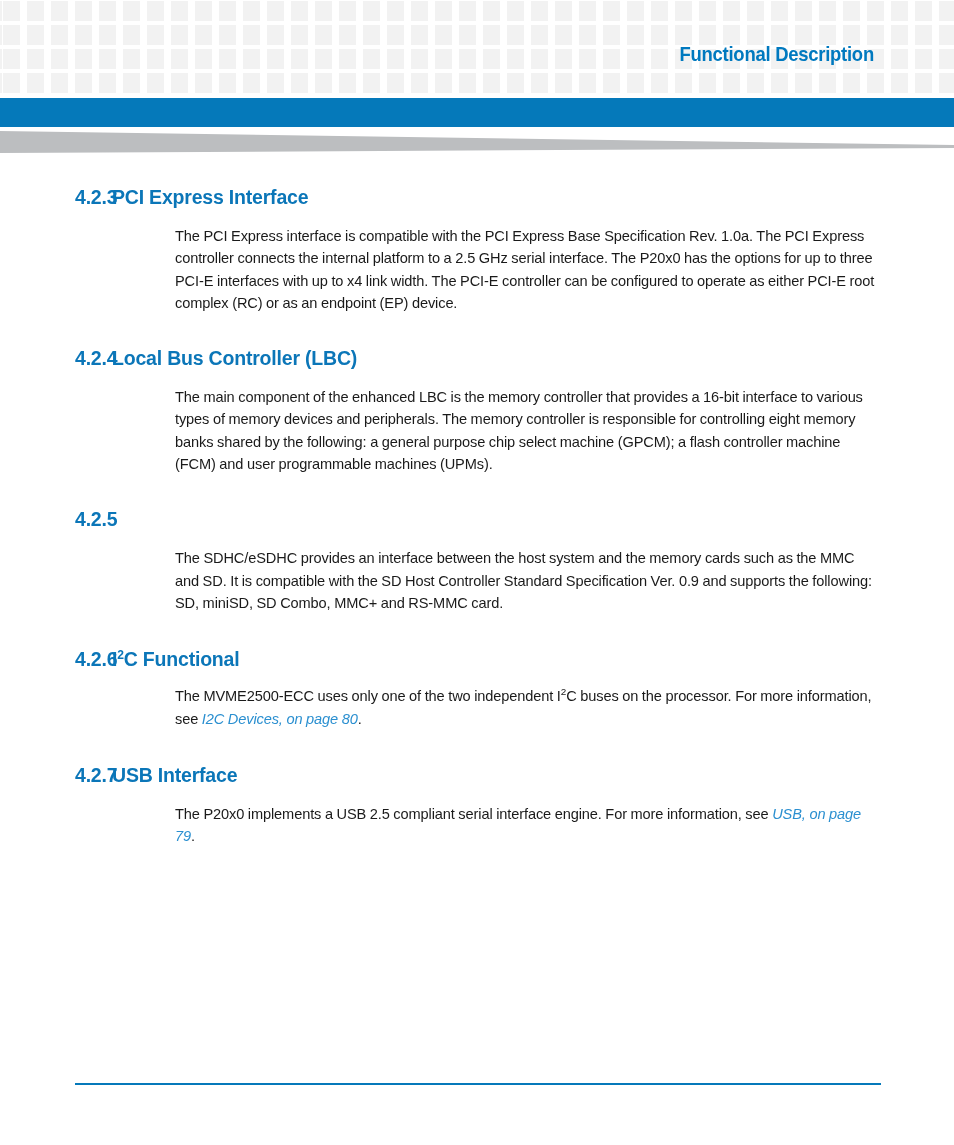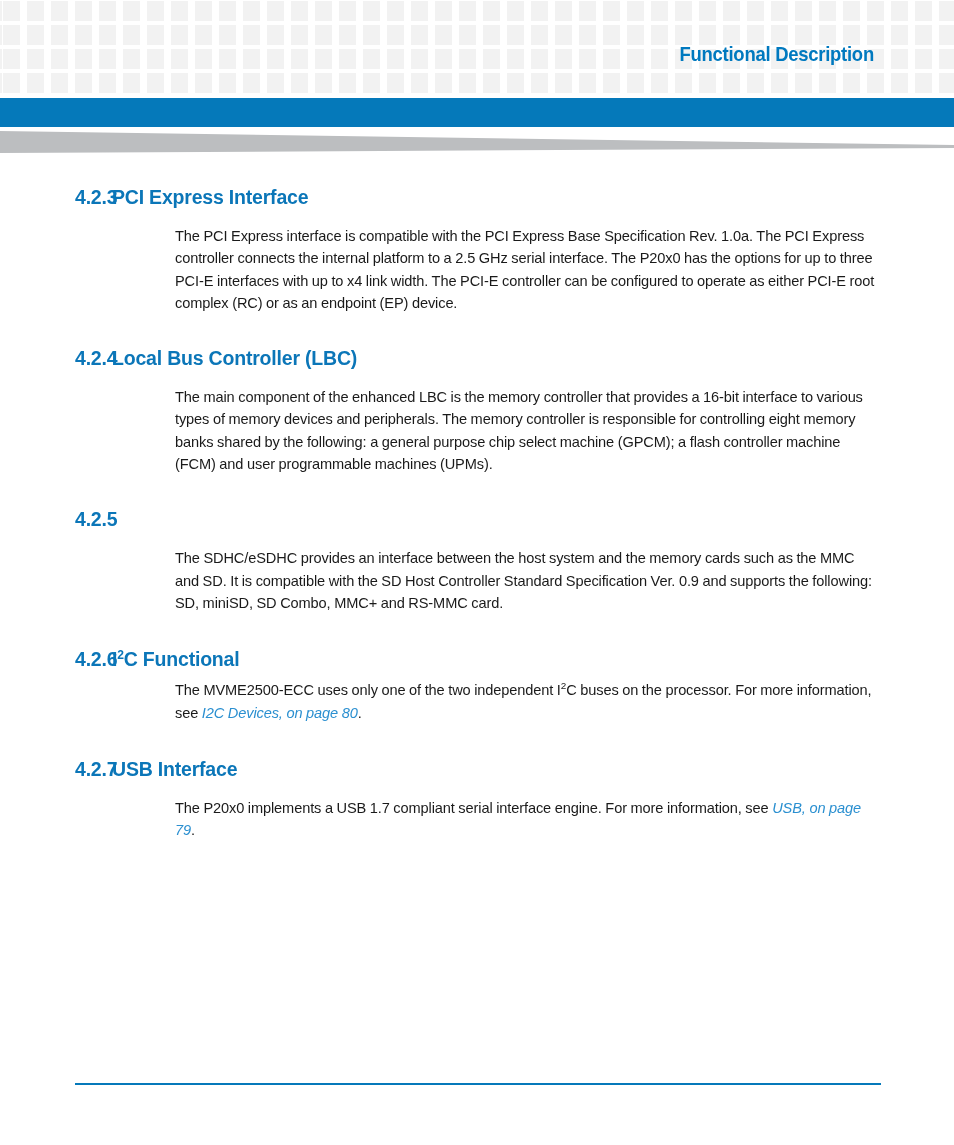--- a/index.html
+++ b/index.html
@@ -139,21 +139,21 @@
   }
 
   
   .sec-pci     { margin-top: 26px; }
   .sec-pci .para  { margin-top: 16px; }
   .sec-lbc     { margin-top: 33px; }
   .sec-lbc .para  { margin-top: 16px; }
   .sec-sdhc    { margin-top: 33px; }
   .sec-sdhc .para { margin-top: 16px; }
   .sec-i2c     { margin-top: 34px; }
-  .sec-i2c .para  { margin-top: 8px; }
+  .sec-i2c .para  { margin-top: 14px; }
   .sec-usb     { margin-top: 34px; }
   .sec-usb .para  { margin-top: 16px; }
 
   
   .page-footer {
     position: absolute;
     left: 75px;
     right: 73px;
     bottom: 22px;
     height: 40px;
@@ -388,20 +388,20 @@
       <span class="ttl"><span>I</span><sup>2</sup><span>C Functional</span></span>
     </div>
     <div class="para"><span>The MVME2500-ECC uses only one of the two independent I</span><sup>2</sup><span>C buses on the processor. For more information, see </span><span class="xref">I2C Devices, on page 80</span><span>.</span></div>
   </div>
 
   <div class="section sec-usb">
     <div class="heading">
       <span class="num">4.2.7</span>
       <span class="ttl">USB Interface</span>
     </div>
-    <div class="para"><span>The P20x0 implements a USB 1.7 compliant serial interface engine. For more information, see </span><span class="xref">USB, on page 79</span><span>.</span></div>
+    <div class="para"><span>The P20x0 implements a USB 2.5 compliant serial interface engine. For more information, see </span><span class="xref">USB, on page 79</span><span>.</span></div>
   </div>
 
 </div>
 
 <div class="page-footer">
   <div class="footer-rule"></div>
 </div>
 
 </body></html>

